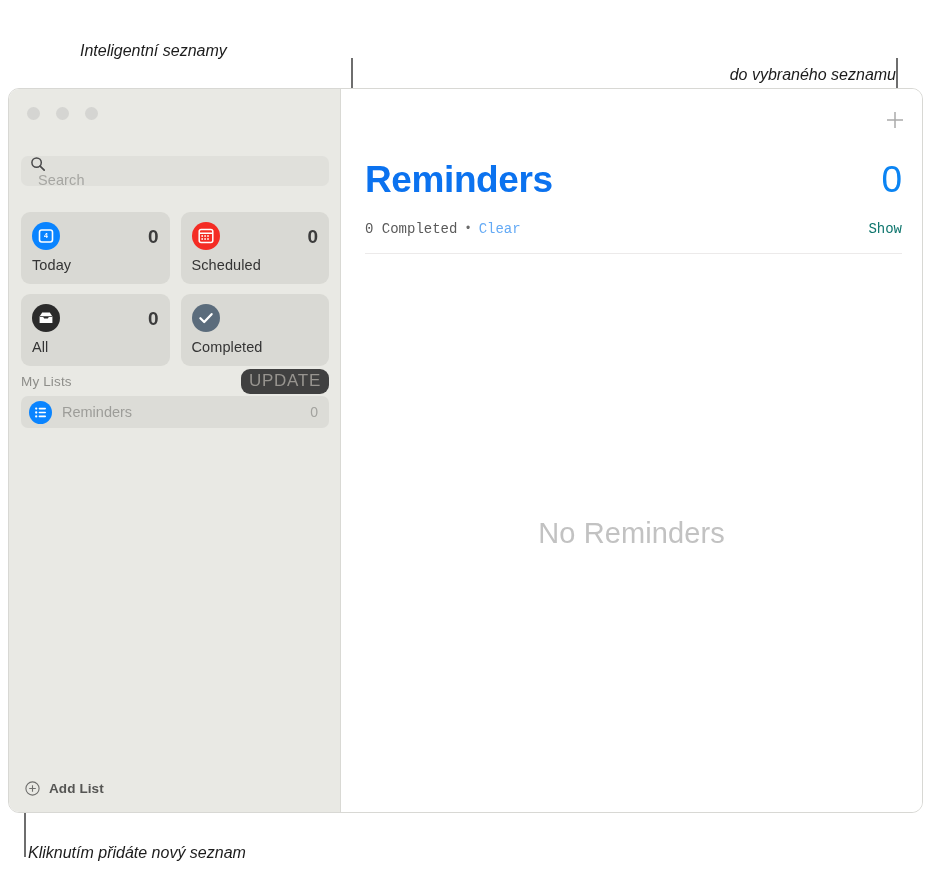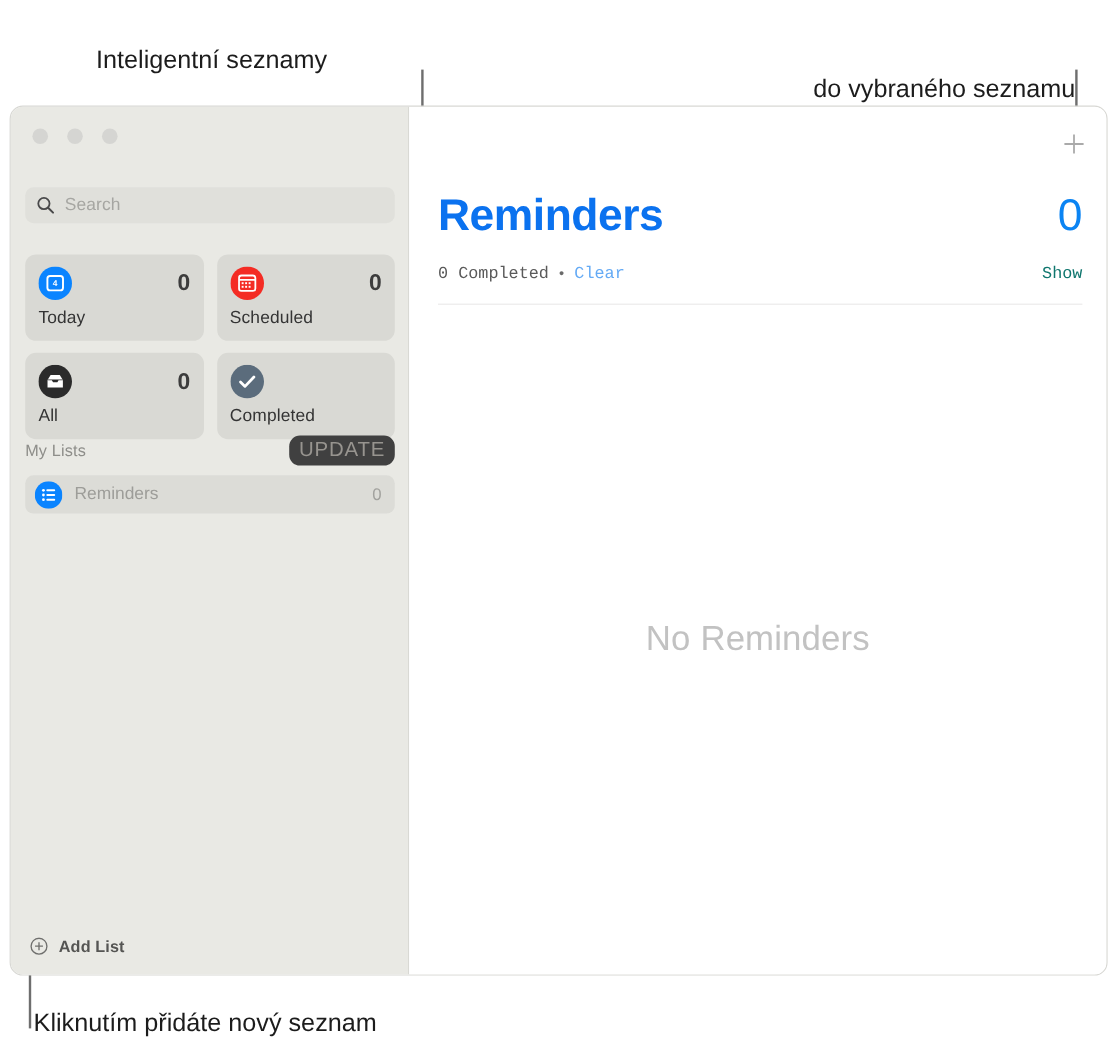--- a/index.html
+++ b/index.html
@@ -9,24 +9,25 @@
     font-family: "Liberation Sans", sans-serif;
     -webkit-font-smoothing: antialiased;
     overflow: hidden;
   }
   #root { position: relative; width: 931px; height: 875px; }
 
   
   .callout-text {
     position: absolute;
     font-family: "Liberation Sans", sans-serif;
-    font-size: 21px;
+    font-size: 16px;
     color: #1c1c1c;
     line-height: 29px;
     white-space: pre;
+    font-style: italic;
   }
   #callout-smart-lists { left: 80px; top: 36px; }
   #callout-add-reminder { right: 35px; top: 2px; text-align: right; }
   #callout-add-list { left: 28px; top: 838px; }
 
   .leader {
     position: absolute;
     background: #6e6e6e;
   }
 
@@ -61,22 +62,23 @@
     width: 13px; height: 13px; border-radius: 50%;
     background: #d5d5d2;
   }
 
   #search-field {
     position: absolute;
     left: 12px; top: 67px;
     width: 308px; height: 30px;
     background: #e0e0db;
     border-radius: 7px;
-    display: flex; align-items: center;
+    display: flex; 
     padding: 0 9px;
+    flex-direction: column;
   }
   #search-field .sicon { width: 16px; height: 16px; flex: 0 0 16px; }
   #search-field .sph {
     margin-left: 8px;
     font-size: 14.5px;
     color: #a6a6a2;
     letter-spacing: .1px;
   }
 
   
@@ -107,21 +109,21 @@
   .smart-label {
     margin-top: 6px;
     font-size: 14.5px;
     color: #343434;
     letter-spacing: .1px;
   }
 
   
   #mylists-header {
     position: absolute;
-    left: 12px; top: 277px;
+    left: 12px; top: 283px;
     width: 308px;
     display: flex; align-items: center; justify-content: space-between;
     height: 18px;
   }
   #mylists-title {
     font-size: 13.5px;
     color: #8e8e8a;
     letter-spacing: .15px;
   }
   #update-badge {

